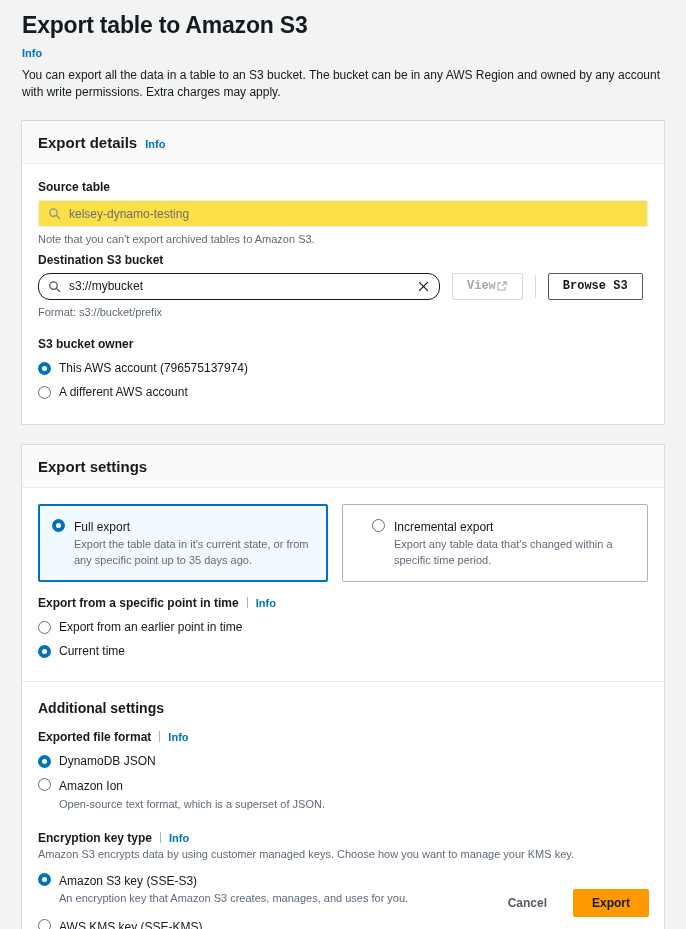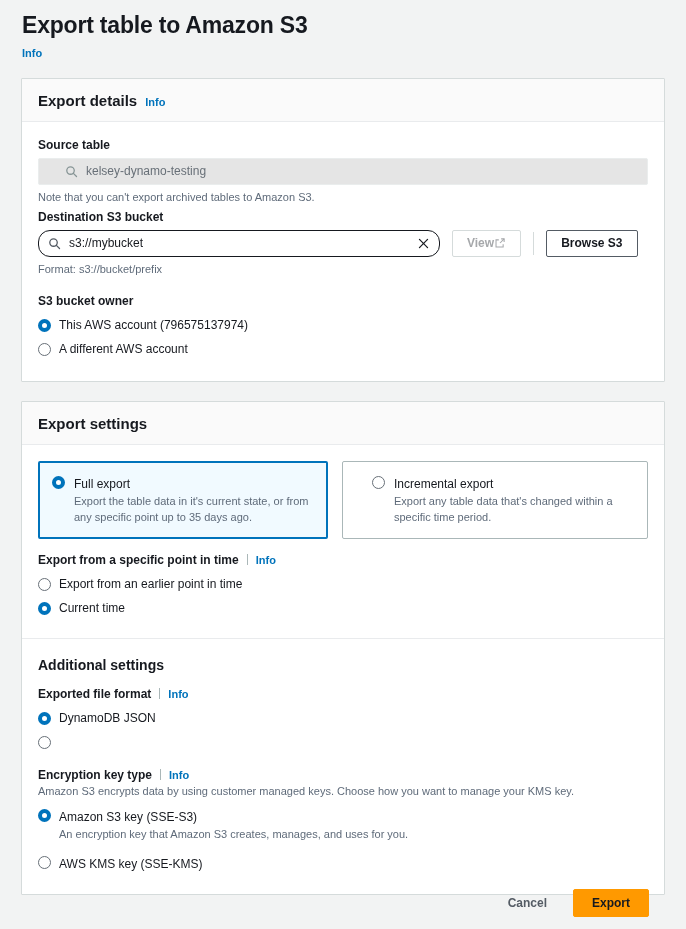--- a/index.html
+++ b/index.html
@@ -93,27 +93,27 @@
   .sub-desc {
     font-size: 11px;
     color: #5f6b7a;
     margin-top: 1px;
     line-height: 1.4;
   }
 
   
   .input-disabled {
     height: 27px;
-    background: #e5e5e5;
+    background: #fde047;
     border: 1px solid #eaeded;
     border-radius: 2px;
     display: flex;
     align-items: center;
     gap: 8px;
-    padding: 0 26px;
+    padding: 0 9px;
     font-size: 12px;
     color: #687078;
     width: 100%;
   }
   .input-row { display: flex; align-items: stretch; gap: 0; }
   .input-wrap {
     position: relative;
     width: 402px;
     height: 27px;
     background: #fff;
@@ -147,21 +147,21 @@
     border-radius: 2px;
     font-size: 12px;
     font-weight: 700;
     display: inline-flex;
     align-items: center;
     justify-content: center;
     gap: 0;
     padding: 0 14px;
     cursor: pointer;
     white-space: nowrap;
-    font-family: Liberation Sans, sans-serif;
+    font-family: Liberation Mono, monospace;
     background: #fff;
   }
   .btn-normal { border: 1px solid #545b64; color: #16191f; }
   .btn-disabled { border: 1px solid #d5dbdb; color: #a6a8ab; cursor: default; }
   .vsep {
     width: 1px;
     background: #d5dbdb;
     margin: 2px 12px;
     align-self: stretch;
   }
@@ -254,20 +254,21 @@
 </head>
 <body>
 
 <div class="page">
 
   <div class="page-header">
     <div class="page-title-row">
       <h1 class="page-title">Export table to Amazon S3</h1>
       <a class="info-link">Info</a>
     </div>
+    <p class="page-desc">You can export all the data in a table to an S3 bucket. The bucket can be in any AWS Region and owned by any account with write permissions. Extra charges may apply.</p>
   </div>
 
   <div class="panel">
     <div class="panel-head">
       <h2>Export details</h2>
       <a class="info-link">Info</a>
     </div>
     <div class="panel-body">
 
       <div class="field">
@@ -382,20 +383,24 @@
           <span>Exported file format</span>
           <span class="label-sep"></span>
           <a class="info-link">Info</a>
         </div>
         <label class="radio-row">
           <span class="radio checked"></span>
           <span class="radio-label">DynamoDB JSON</span>
         </label>
         <label class="radio-row">
           <span class="radio"></span>
+          <span>
+            <span class="radio-label">Amazon Ion</span>
+            <div class="sub-desc">Open-source text format, which is a superset of JSON.</div>
+          </span>
         </label>
       </div>
 
       <div class="group" style="margin-top:16px;">
         <div class="field-label" style="margin-bottom:2px;">
           <span>Encryption key type</span>
           <span class="label-sep"></span>
           <a class="info-link">Info</a>
         </div>
         <div class="hint" style="margin-top:0;margin-bottom:5px;">Amazon S3 encrypts data by using customer managed keys. Choose how you want to manage your KMS key.</div>

